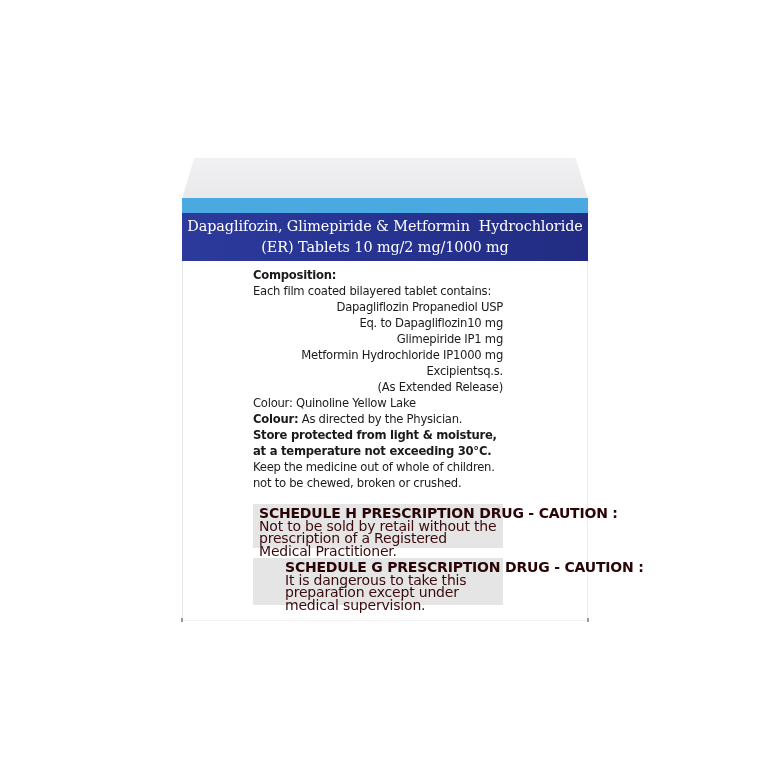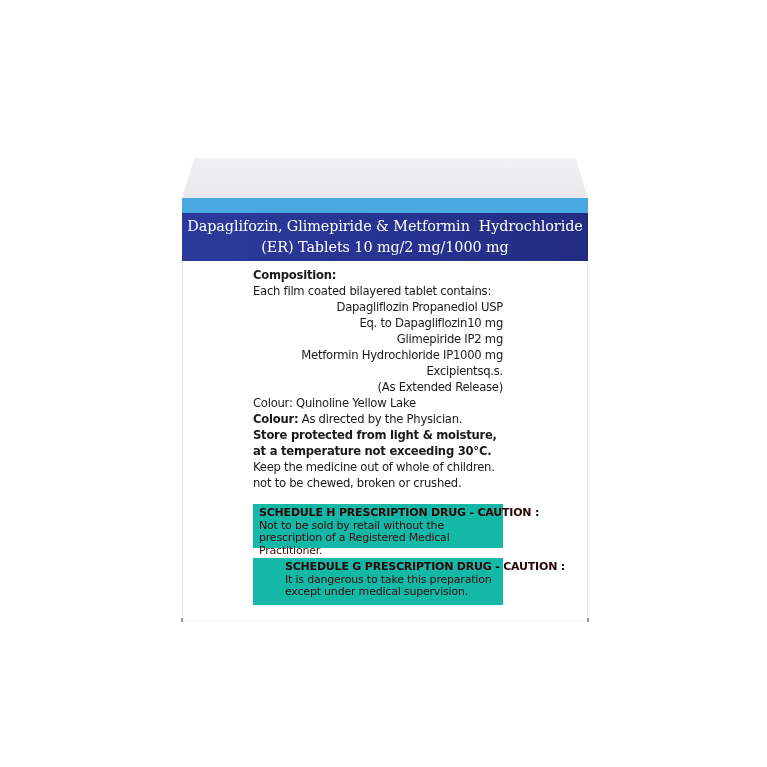--- a/index.html
+++ b/index.html
@@ -25,22 +25,22 @@
   }
   .content {
     position:absolute; left:253px; top:267px; width:250px;
     font-family:"DejaVu Sans", sans-serif; font-size:11.6px; line-height:16px; color:#1a1a1a;
     letter-spacing:-0.25px;
   }
   .row { display:flex; justify-content:flex-end; white-space:nowrap; }
   .b { font-weight:bold; }
   .nowrap { white-space:nowrap; }
   .warn {
-    position:absolute; left:253px; width:250px; background:#14b8a6; color:#3a0a0c;
-    font-size:11px; line-height:12.5px; padding:3px 6px 4px 6px; box-sizing:border-box; letter-spacing:-0.2px;
+    position:absolute; left:253px; width:250px; background:#e5e5e5; color:#3a0a0c;
+    font-size:14px; line-height:12.5px; padding:3px 6px 4px 6px; box-sizing:border-box; letter-spacing:-0.2px;
   }
   .warn .h { font-weight:bold; color:#2a0507; white-space:nowrap; }
   .warn-h { top:504px; height:44px; }
   .warn-g { top:558px; height:47px;padding-left:32px; }
   .edge-dot { position:absolute; width:2px; height:4px; background:#9a9a9a; top:618px; }
 </style>
 </head>
 <body>
 
 <div class="box">
@@ -59,21 +59,21 @@
     <div class="row">
       <span>Dapagliflozin Propanediol USP</span>
       <span></span>
     </div>
     <div class="row">
       <span>Eq. to Dapagliflozin</span>
       <span>10 mg</span>
     </div>
     <div class="row">
       <span>Glimepiride IP</span>
-      <span>2 mg</span>
+      <span>1 mg</span>
     </div>
     <div class="row">
       <span>Metformin Hydrochloride IP</span>
       <span>1000 mg</span>
     </div>
     <div class="row">
       <span>Excipients</span>
       <span>q.s.</span>
     </div>
     <div class="row">

